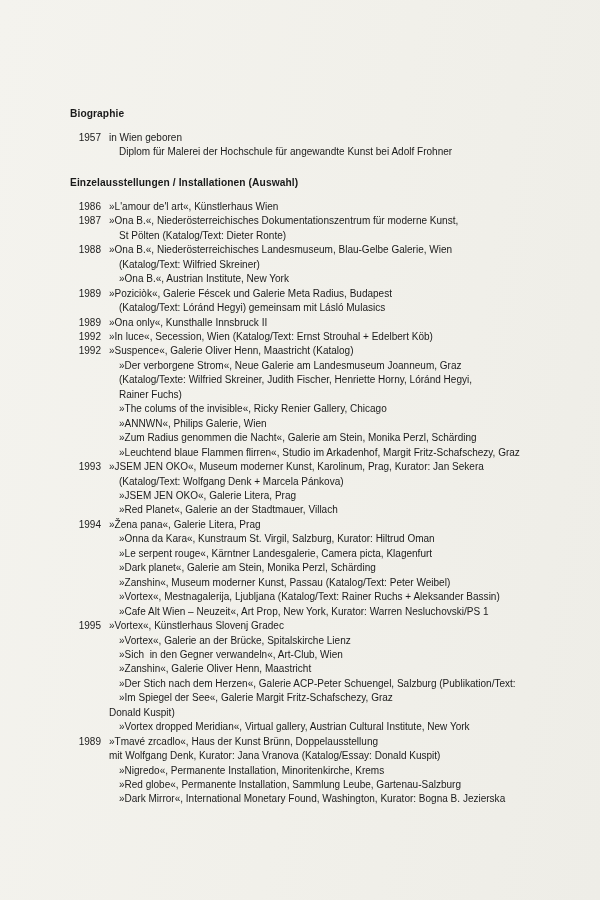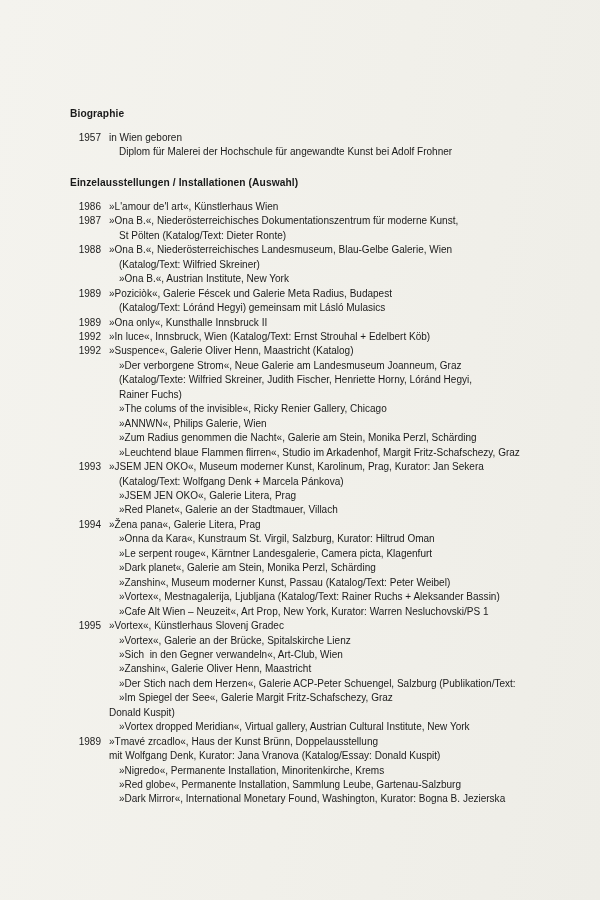--- a/index.html
+++ b/index.html
@@ -127,21 +127,21 @@
         <div class="row cont sub">
           <div class="year">1989</div>
           <div class="txt">(Katalog/Text: Lóránd Hegyi) gemeinsam mit Lásló Mulasics</div>
         </div>
         <div class="row">
           <div class="year">1989</div>
           <div class="txt">»Ona only«, Kunsthalle Innsbruck II</div>
         </div>
         <div class="row">
           <div class="year">1992</div>
-          <div class="txt">»In luce«, Innsbruck, Wien (Katalog/Text: Ernst Strouhal + Edelbert Köb)</div>
+          <div class="txt">»In luce«, Secession, Wien (Katalog/Text: Ernst Strouhal + Edelbert Köb)</div>
         </div>
         <div class="row">
           <div class="year">1992</div>
           <div class="txt">»Suspence«, Galerie Oliver Henn, Maastricht (Katalog)</div>
         </div>
         <div class="row cont sub">
           <div class="year">1992</div>
           <div class="txt">»Der verborgene Strom«, Neue Galerie am Landesmuseum Joanneum, Graz</div>
         </div>
         <div class="row cont sub">

